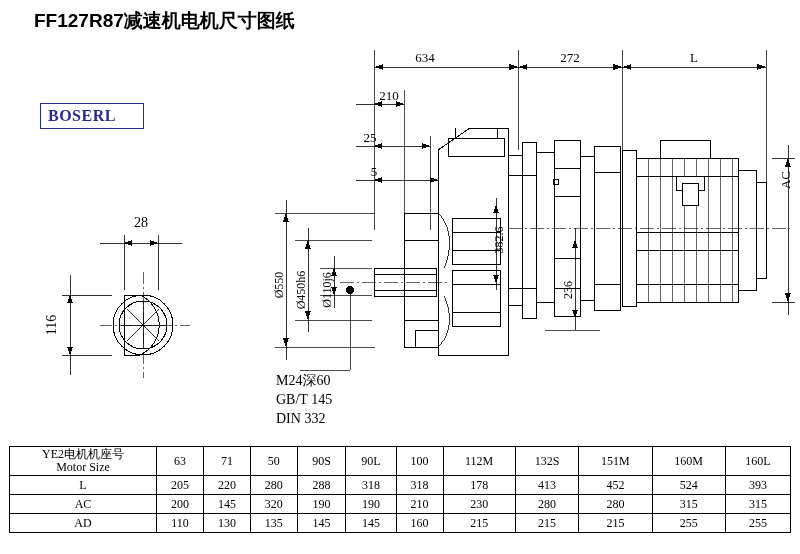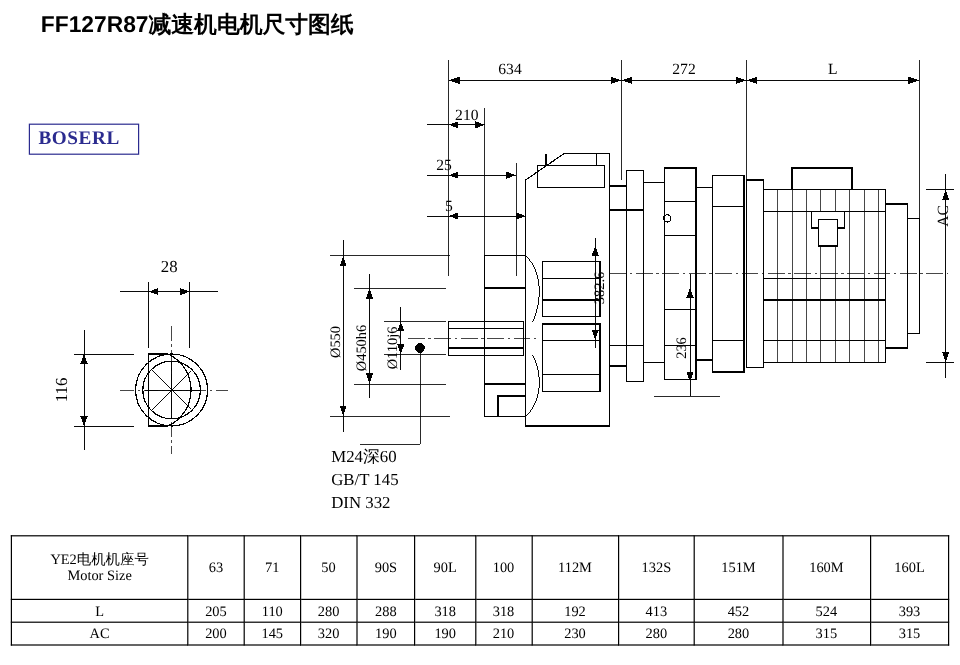--- a/index.html
+++ b/index.html
@@ -21,23 +21,23 @@
     top: 8px;
     font-family: "Liberation Sans", sans-serif;
     font-weight: bold;
     font-size: 19px;
     letter-spacing: 0px;
     white-space: nowrap;
     margin-left: 26px;
   }
   #logo {
     position: absolute;
-    left: 24px;
+    left: 40px;
     top: 103px;
-    width: 92px;
+    width: 104px;
     height: 26px;
     border: 1px solid #2b2b8f;
     box-sizing: border-box;
   }
   #logo .logo-text {
     position: absolute;
     left: 7px;
     top: 3px;
     font-family: "Liberation Serif", serif;
     font-size: 16px;
@@ -66,21 +66,21 @@
     height: 18px;
     padding: 0;
     font-weight: normal;
   }
   #spec-table td.rowhead {
     width: 146px;
   }
   #spec-table .two-line {
     line-height: 13px;
     font-size: 12px;
-    padding: 13px 0;
+    padding: 1px 0;
   }
   .tbl-cell { font-size: 12px; }
 </style>
 </head>
 <body>
 
 <div id="title">FF127R87减速机电机尺寸图纸</div>
 
 <div id="logo">
   <span class="logo-text">BOSERL</span>
@@ -332,39 +332,53 @@
       <td class="tbl-cell">100</td>
       <td class="tbl-cell">112M</td>
       <td class="tbl-cell">132S</td>
       <td class="tbl-cell">151M</td>
       <td class="tbl-cell">160M</td>
       <td class="tbl-cell">160L</td>
     </tr>
     <tr>
       <td class="rowhead">L</td>
       <td class="tbl-cell">205</td>
-      <td class="tbl-cell">110</td>
+      <td class="tbl-cell">220</td>
       <td class="tbl-cell">280</td>
       <td class="tbl-cell">288</td>
       <td class="tbl-cell">318</td>
       <td class="tbl-cell">318</td>
-      <td class="tbl-cell">192</td>
+      <td class="tbl-cell">178</td>
       <td class="tbl-cell">413</td>
       <td class="tbl-cell">452</td>
       <td class="tbl-cell">524</td>
       <td class="tbl-cell">393</td>
     </tr>
     <tr>
       <td class="rowhead">AC</td>
       <td class="tbl-cell">200</td>
       <td class="tbl-cell">145</td>
       <td class="tbl-cell">320</td>
       <td class="tbl-cell">190</td>
       <td class="tbl-cell">190</td>
       <td class="tbl-cell">210</td>
       <td class="tbl-cell">230</td>
       <td class="tbl-cell">280</td>
       <td class="tbl-cell">280</td>
       <td class="tbl-cell">315</td>
       <td class="tbl-cell">315</td>
     </tr>
+    <tr>
+      <td class="rowhead">AD</td>
+      <td class="tbl-cell">110</td>
+      <td class="tbl-cell">130</td>
+      <td class="tbl-cell">135</td>
+      <td class="tbl-cell">145</td>
+      <td class="tbl-cell">145</td>
+      <td class="tbl-cell">160</td>
+      <td class="tbl-cell">215</td>
+      <td class="tbl-cell">215</td>
+      <td class="tbl-cell">215</td>
+      <td class="tbl-cell">255</td>
+      <td class="tbl-cell">255</td>
+    </tr>
   </tbody>
 </table>
 
 </body></html>

